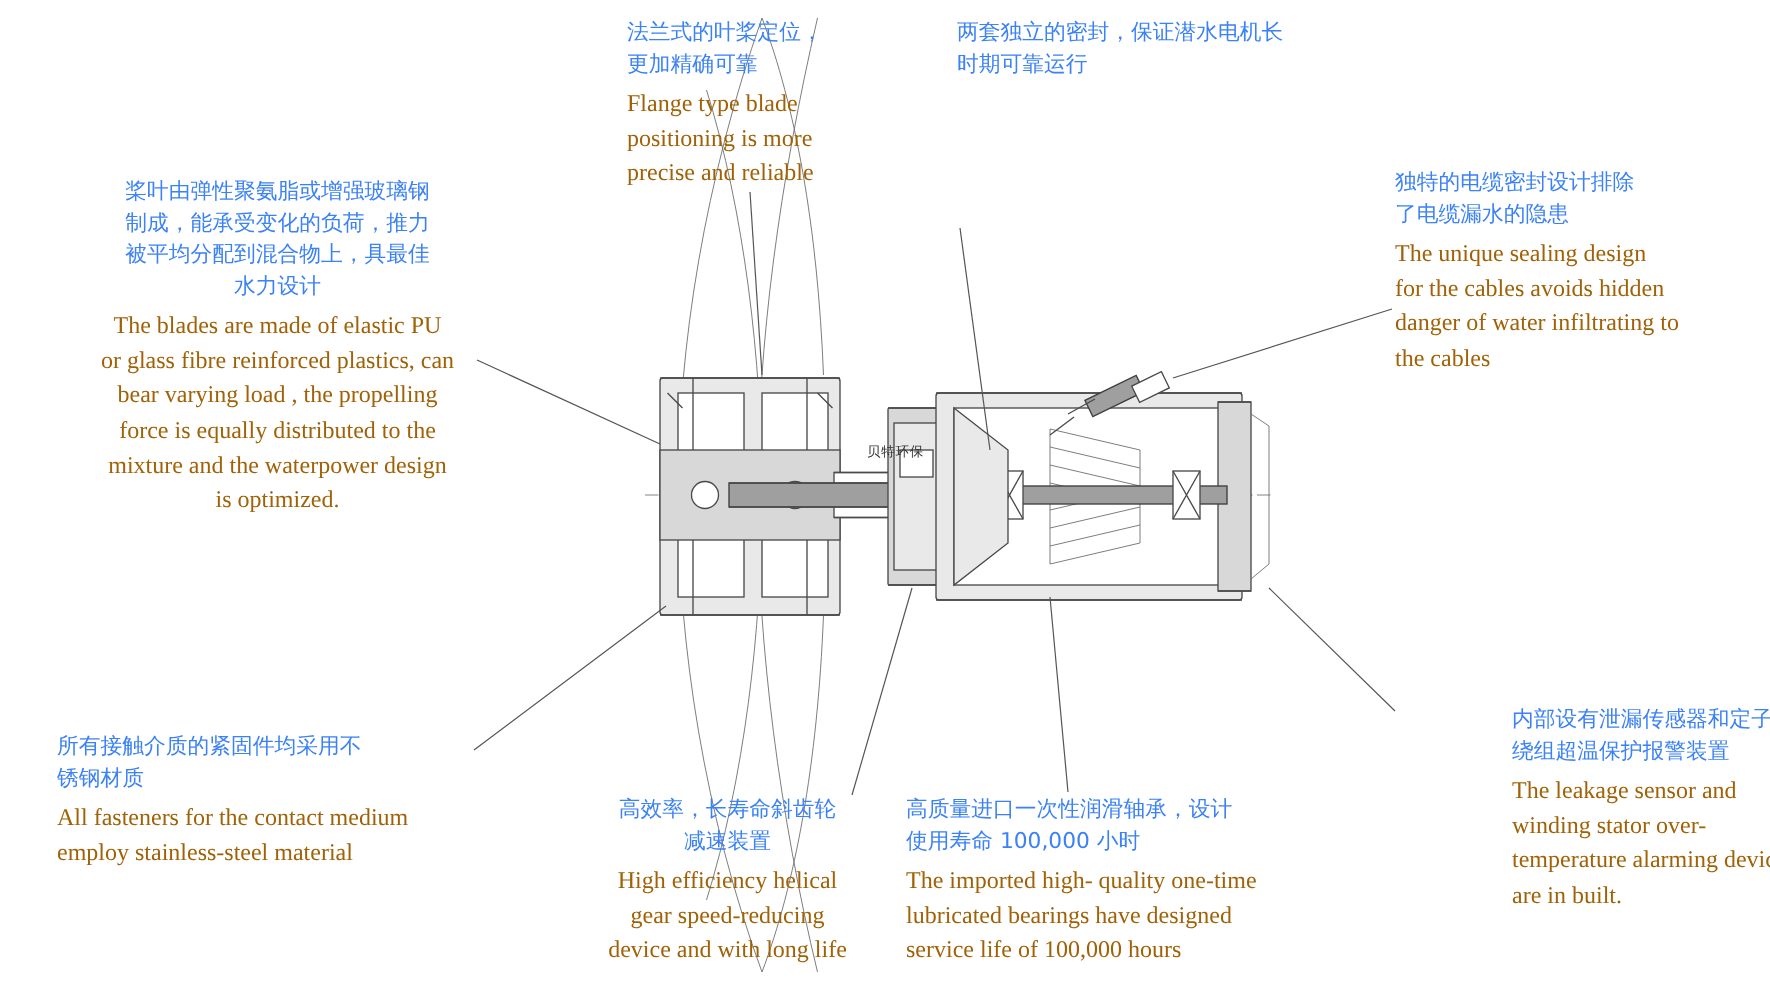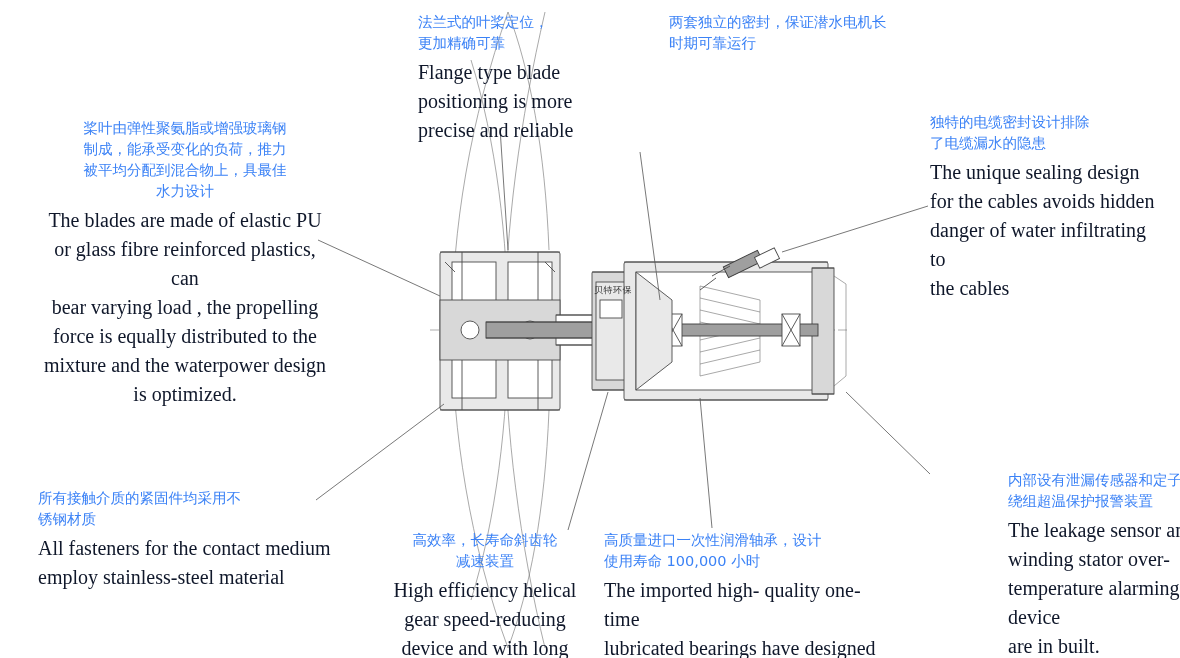--- a/index.html
+++ b/index.html
@@ -22,23 +22,23 @@
   }
   .cn {
     font-family: "DejaVu Sans", sans-serif;
     font-size: 14.5px;
     line-height: 1.45;
     color: #3b82f6;
     white-space: pre-line;
   }
   .en {
     font-family: "Liberation Serif", serif;
-    font-size: 20px;
+    font-size: 16px;
     line-height: 1.45;
-    color: #0f172a;
+    color: #a16207;
     margin-top: 4px;
     white-space: pre-line;
   }
   svg.drawing {
     position: absolute;
     left: 0;
     top: 0;
     width: 1180px;
     height: 658px;
   }
@@ -149,21 +149,21 @@
       <path d="M930 474 L846 392"></path>
 
       <path d="M712 528 L700 398"></path>
 
       <path d="M568 530 L608 392"></path>
 
       <path d="M316 500 L444 404"></path>
     </g>
   </svg>
 
-  <div class="brand-label" style="left:578px; top:284px;margin-left:16px;">贝特环保</div>
+  <div class="brand-label" style="left:578px; top:295px;">贝特环保</div>
 
   <div class="callout" style="left:40px; top:118px; width:290px;text-align:center;">
     <div class="cn">桨叶由弹性聚氨脂或增强玻璃钢
 制成，能承受变化的负荷，推力
 被平均分配到混合物上，具最佳
 水力设计</div>
     <div class="en">The blades are made of elastic PU
 or glass fibre reinforced plastics, can
 bear varying load , the propelling
 force is equally distributed to the
@@ -172,21 +172,21 @@
   </div>
 
   <div class="callout" style="left:418px; top:12px; width:186px;">
     <div class="cn">法兰式的叶桨定位，
 更加精确可靠</div>
     <div class="en">Flange type blade
 positioning is more
 precise and reliable</div>
   </div>
 
-  <div class="callout" style="left:638px; top:12px; width:258px;margin-left:31px;">
+  <div class="callout" style="left:638px; top:12px; width:258px;">
     <div class="cn">两套独立的密封，保证潜水电机长
 时期可靠运行</div>
   </div>
 
   <div class="callout" style="left:930px; top:112px; width:228px;">
     <div class="cn">独特的电缆密封设计排除
 了电缆漏水的隐患</div>
     <div class="en">The unique sealing design
 for the cables avoids hidden
 danger of water infiltrating to

